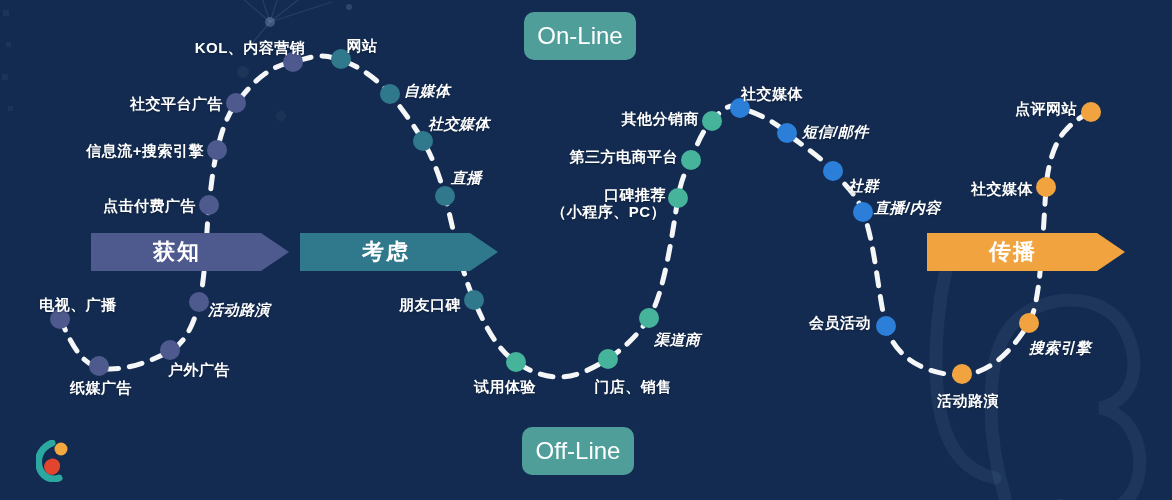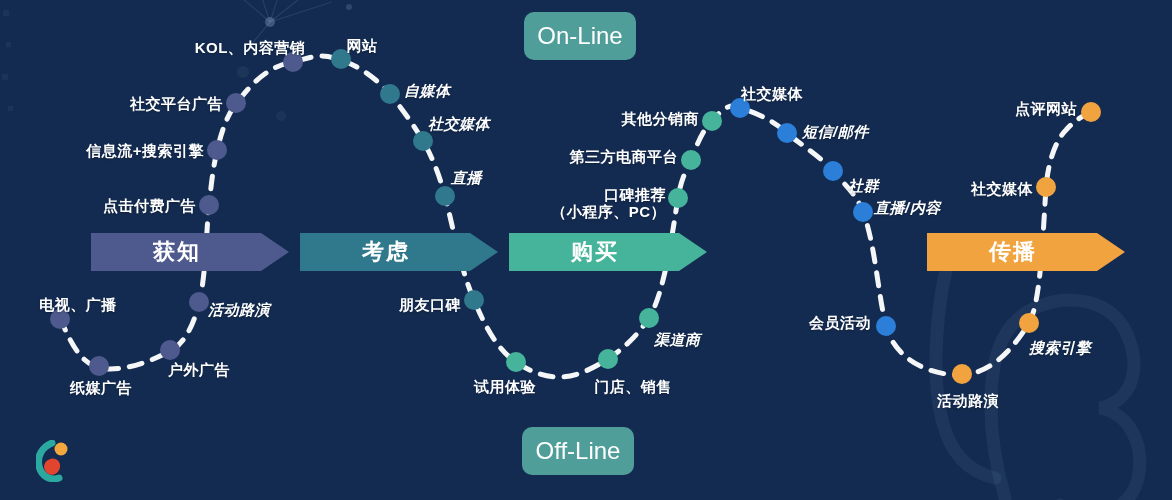--- a/index.html
+++ b/index.html
@@ -137,21 +137,20 @@
         <circle cx="886" cy="326" r="10" fill="#2b7fd9"></circle>
         <circle cx="962" cy="374" r="10" fill="#f0a33f"></circle>
         <circle cx="1029" cy="323" r="10" fill="#f0a33f"></circle>
         <circle cx="1046" cy="187" r="10" fill="#f0a33f"></circle>
         <circle cx="1091" cy="112" r="10" fill="#f0a33f"></circle>
       </g>
   </svg>
 
   <div class="stage" style="left: 91px; background-color: rgb(78, 90, 142);">获知</div>
   <div class="stage" style="left: 300px; background-color: rgb(48, 121, 140);">考虑</div>
-  <div class="stage" style="left: 509px; background-color: rgb(70, 180, 155);">购买</div>
   <div class="stage" style="left: 927px; background-color: rgb(240, 163, 63);">传播</div>
 
   <div id="labels-layer">
       <div class="tp-label anchor-middle" style="left: 78px; top: 304px;">电视、广播</div>
       <div class="tp-label anchor-middle" style="left: 101px; top: 387px;">纸媒广告</div>
       <div class="tp-label anchor-middle" style="left: 199px; top: 369px;">户外广告</div>
       <div class="tp-label anchor-start" style="left: 208px; top: 309px;">活动路演</div>
       <div class="tp-label anchor-end" style="left: 196px; top: 205px;">点击付费广告</div>
       <div class="tp-label anchor-end" style="left: 204px; top: 150px;">信息流+搜索引擎</div>
       <div class="tp-label anchor-end" style="left: 223px; top: 103px;">社交平台广告</div>

